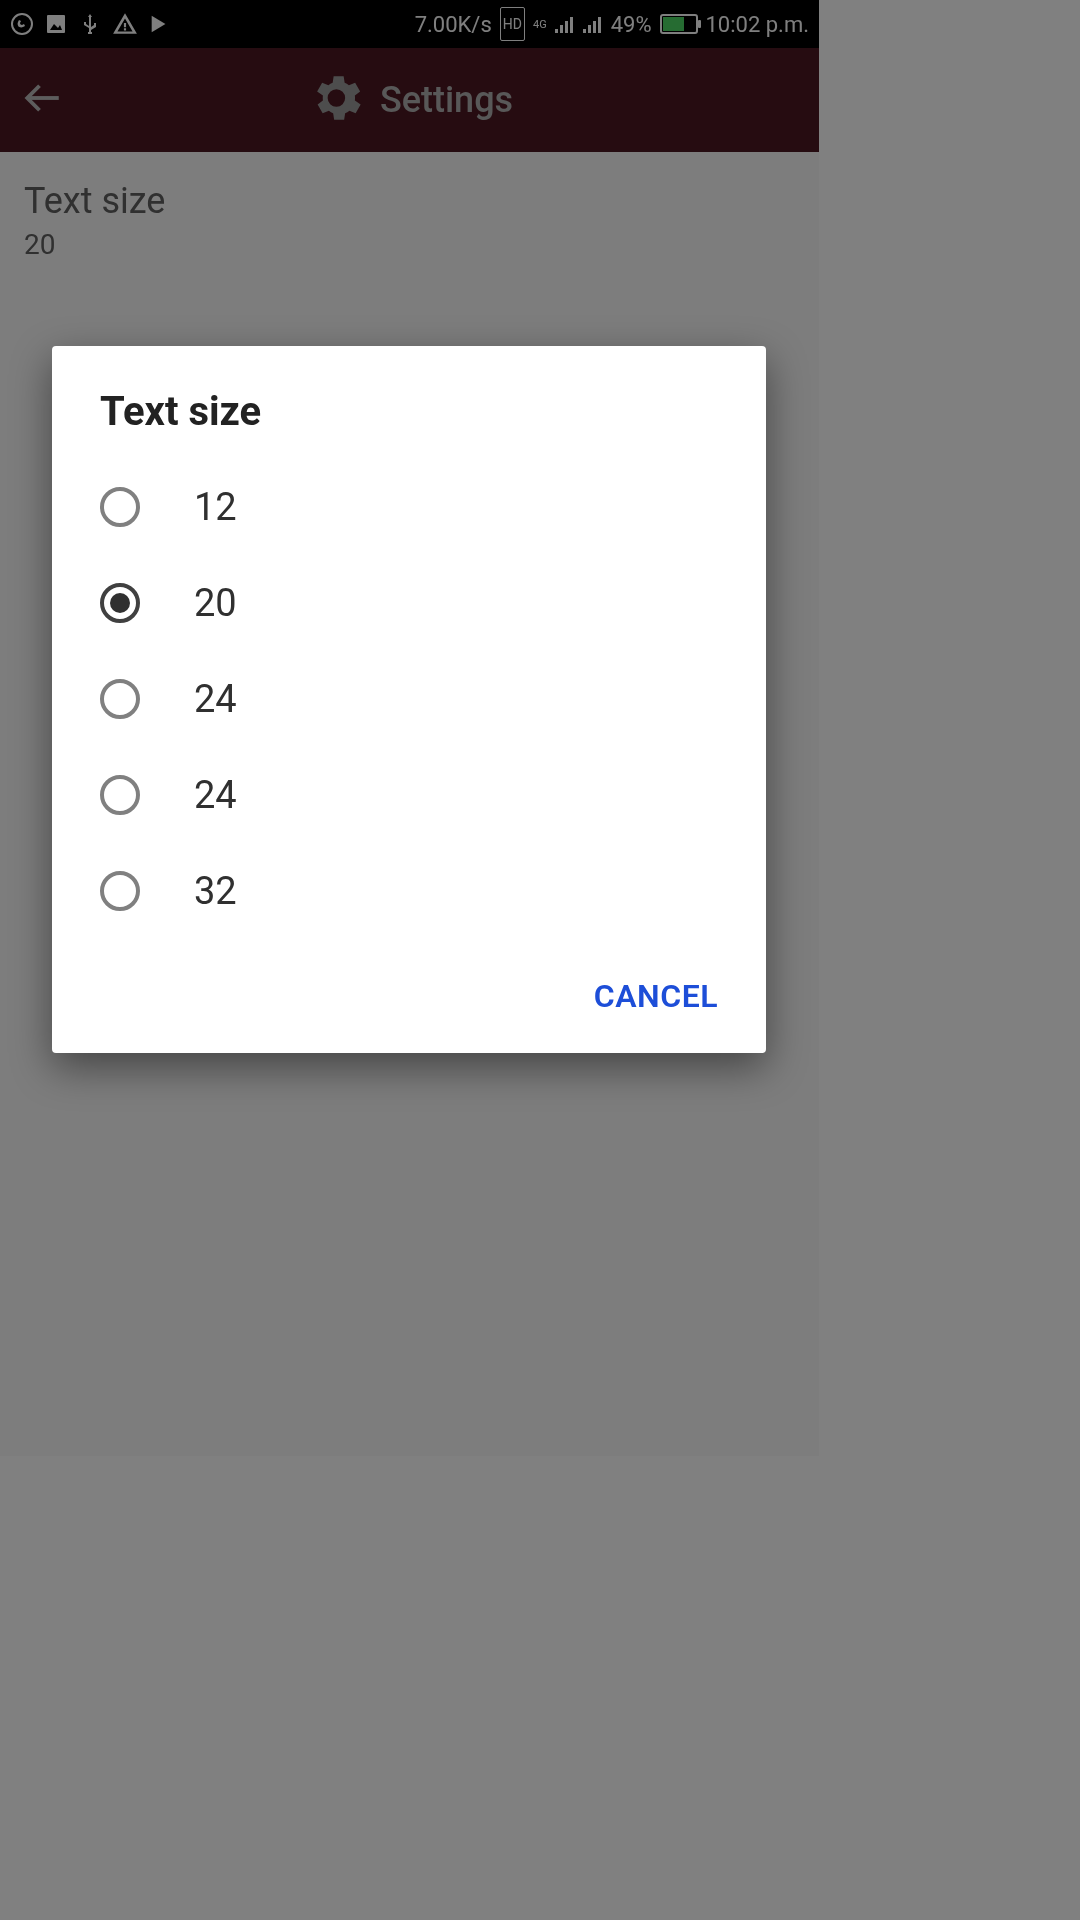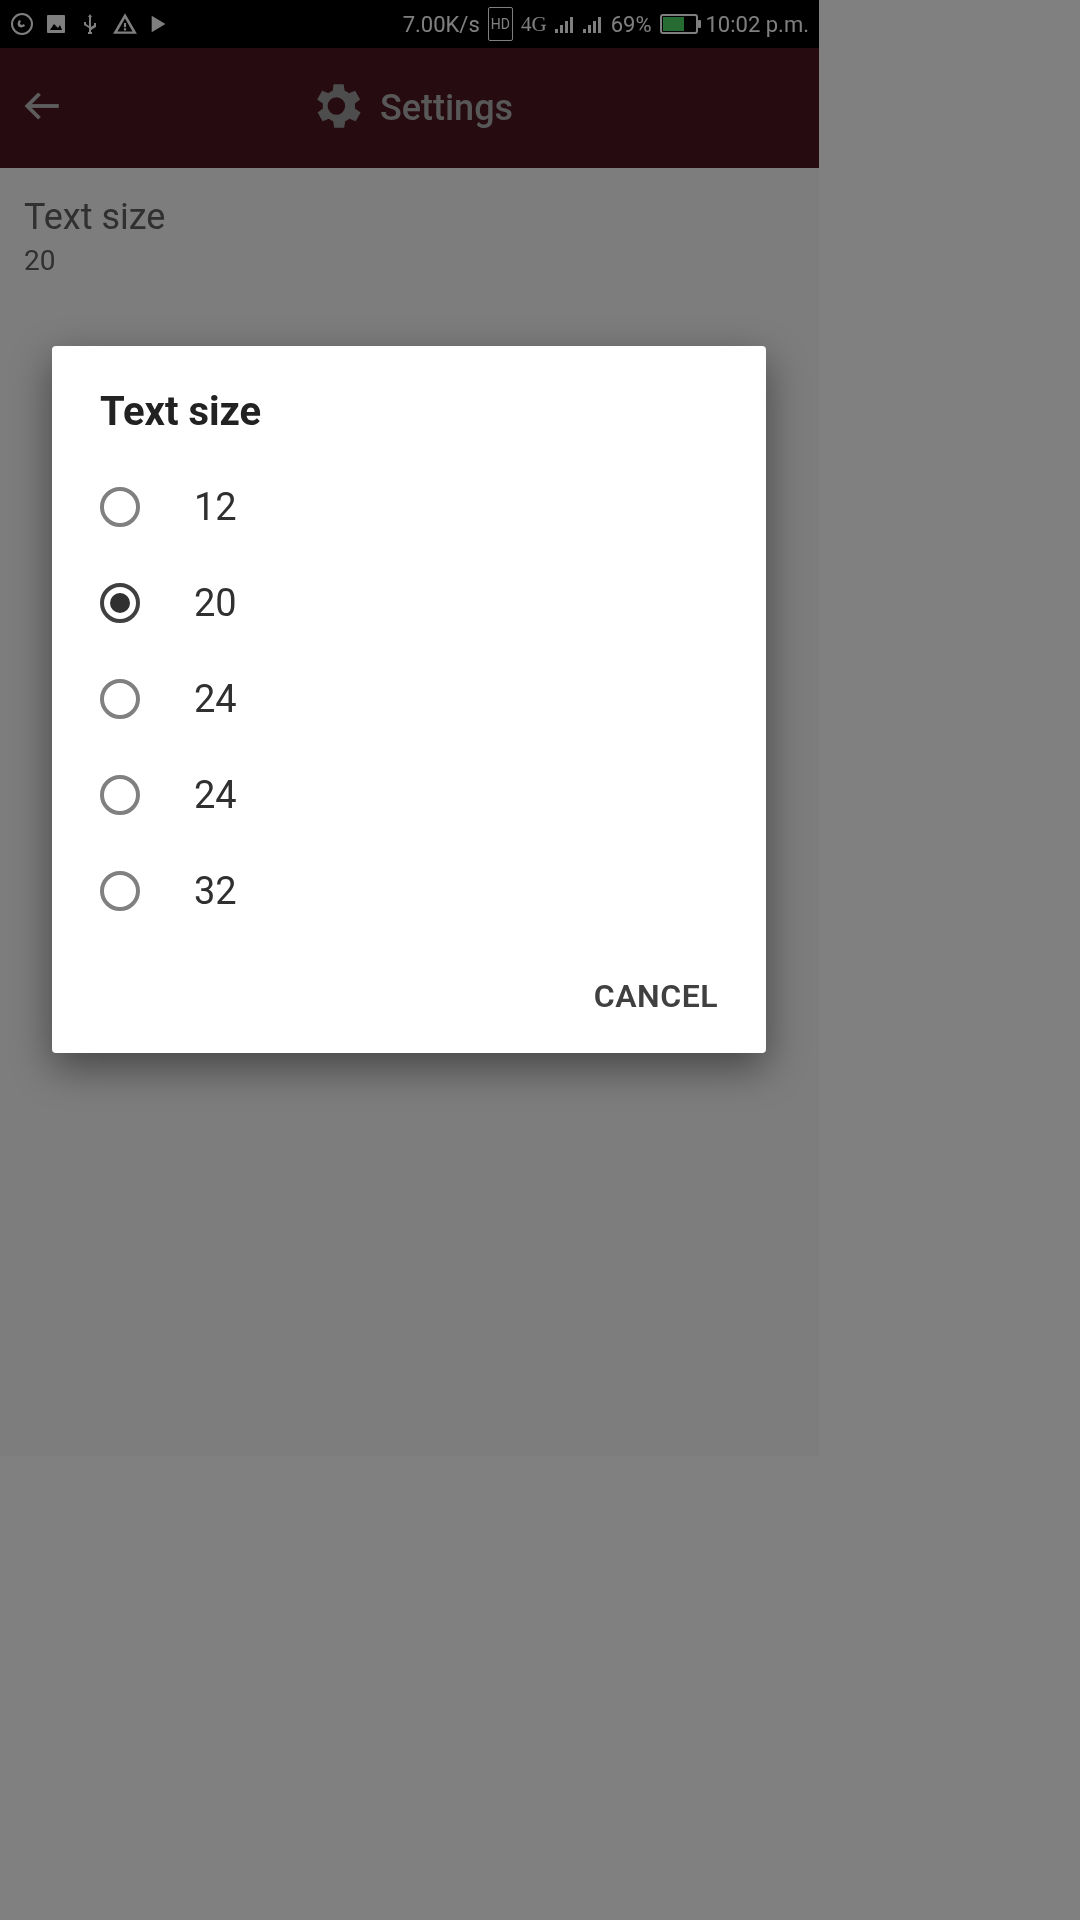--- a/index.html
+++ b/index.html
@@ -60,21 +60,21 @@
       position: absolute;
       right: -5px;
       top: 4px;
       width: 3px;
       height: 8px;
       background: #fff;
       border-radius: 1px;
     }
 
     .app-header {
-      height: 120px;
+      height: 104px;
       background: #4D1822;
       display: flex;
       align-items: center;
       padding: 0 22px;
       position: relative;
       z-index: 1;
     }
     .back-arrow {
       color: #cccccc;
     }
@@ -177,21 +177,21 @@
     .dialog-actions {
       display: flex;
       justify-content: flex-end;
       padding: 38px 48px 18px 48px;
     }
     .cancel-btn {
       background: none;
       border: none;
       font-size: 32px;
       font-weight: 600;
-      color: #404040;
+      color: #1d4ed8;
       letter-spacing: 0.5px;
     }
   </style>
 </head>
 <body>
 
 <div class="status-bar">
   <div class="status-left">
     <span class="status-icon">
       <svg width="24" height="24" viewBox="0 0 24 24" fill="none" stroke="#fff" stroke-width="2">
@@ -217,38 +217,38 @@
     </span>
     <span class="status-icon">
       <svg width="22" height="22" viewBox="0 0 24 24" fill="#fff">
           <path d="M4 3v18l15-9L4 3z"></path>
         </svg>
     </span>
   </div>
   <div class="status-right">
     <span>7.00K/s</span>
     <span class="status-icon" style="font-size:14px;border:1px solid #fff;padding:8px 2px;border-radius:2px;">HD</span>
-    <span style="font-size:21px;font-family:Liberation Serif, serif;">4G</span>
+    <span style="font-size:11px;">4G</span>
     <span class="status-icon">
       <svg width="20" height="18" viewBox="0 0 20 18" fill="#fff">
           <rect x="0" y="14" width="3" height="4"></rect>
           <rect x="5" y="10" width="3" height="8"></rect>
           <rect x="10" y="6" width="3" height="12"></rect>
           <rect x="15" y="2" width="3" height="16"></rect>
         </svg>
     </span>
     <span class="status-icon">
       <svg width="20" height="18" viewBox="0 0 20 18" fill="#fff">
           <rect x="0" y="14" width="3" height="4"></rect>
           <rect x="5" y="10" width="3" height="8"></rect>
           <rect x="10" y="6" width="3" height="12"></rect>
           <rect x="15" y="2" width="3" height="16"></rect>
         </svg>
     </span>
-    <span>69%</span>
+    <span>49%</span>
     <span class="status-icon">
       <span class="battery-shell">
           <span class="battery-fill"></span>
           <span class="battery-cap"></span>
         </span>
     </span>
     <span>10:02 p.m.</span>
   </div>
 </div>
 

